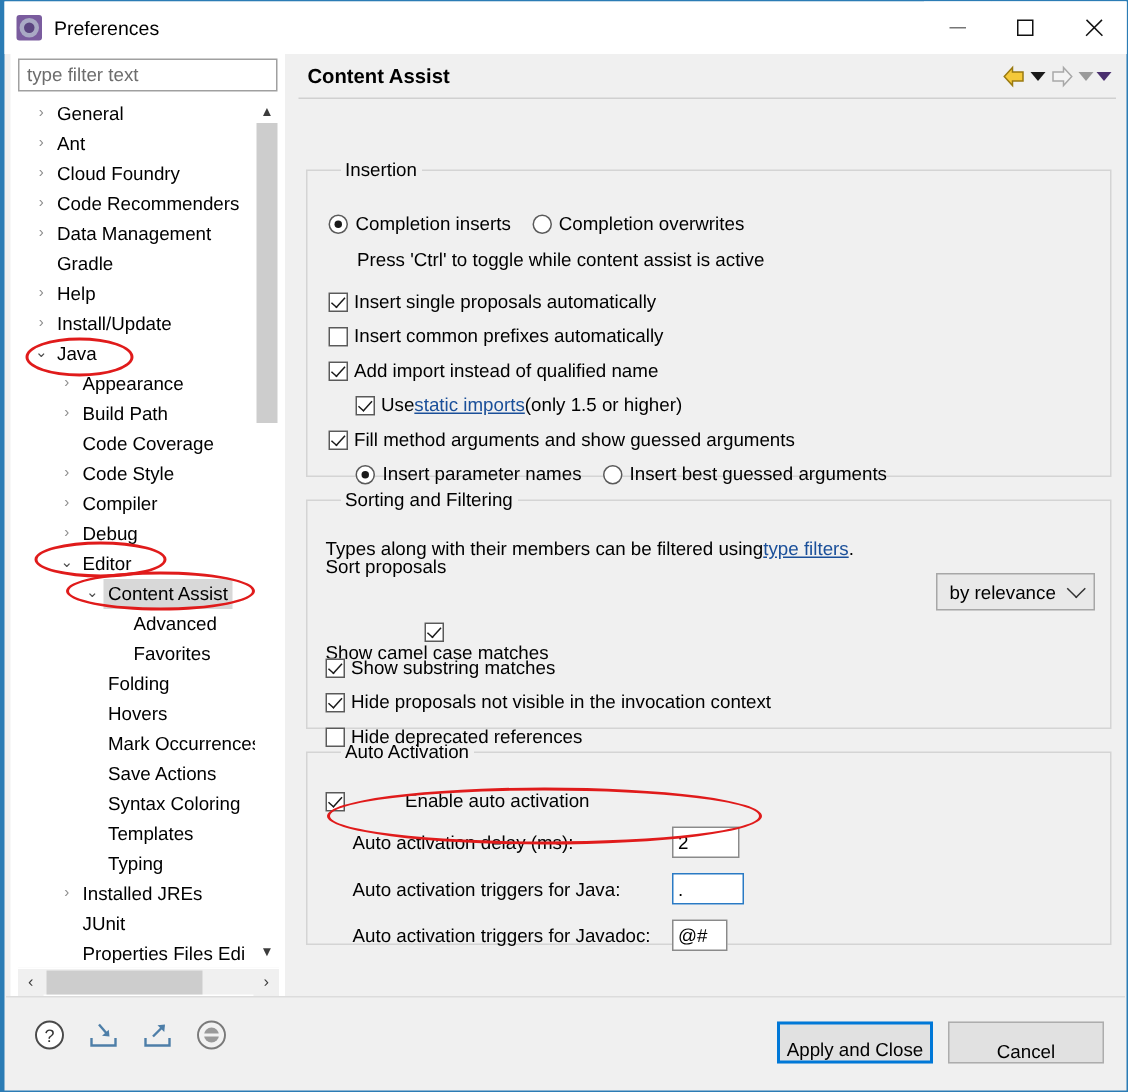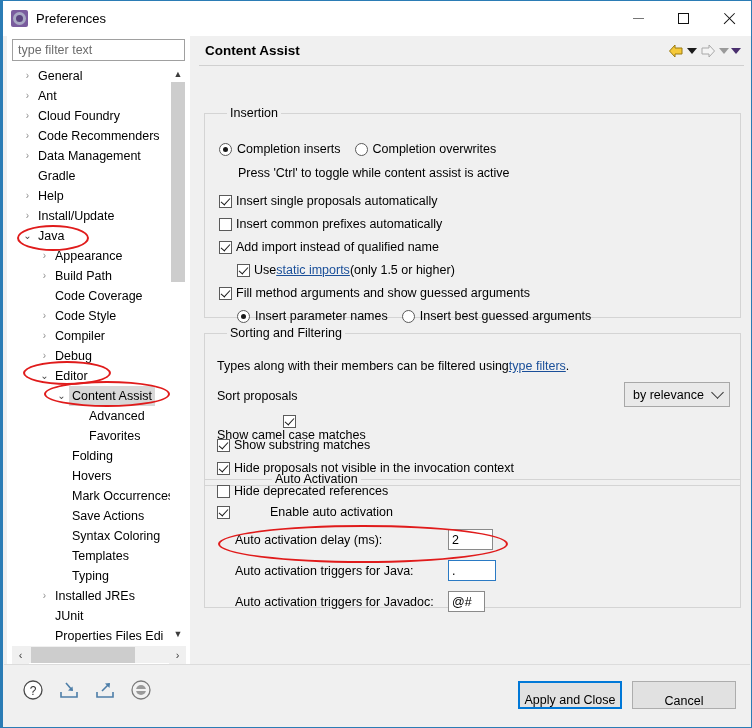--- a/index.html
+++ b/index.html
@@ -162,21 +162,21 @@
   fieldset.group {
     position: absolute; left: 10px; right: 8px;
     border: 1px solid #d4d4d4; margin: 0; padding: 0;
     background: transparent;
   }
   fieldset.group > legend {
     margin-left: 22px; padding: 0 3px; font-size: 12.5px; color: #000;
   }
   #grp-insertion  { top: 38px; height: 212px; }
   #grp-sorting    { top: 258px; height: 160px; }
-  #grp-autoact    { top: 404px; height: 136px; padding-left: 45px; }
+  #grp-autoact    { top: 426px; height: 136px; }
 
   .row { position: absolute; left: 0; display: flex; align-items: center; white-space: nowrap; }
 
   
   .radio {
     width: 13px; height: 13px; border-radius: 50%;
     border: 1px solid #5a5a5a; background: #fff;
     position: relative; flex: 0 0 auto; margin-right: 5px;
   }
   .radio.on::after {
@@ -503,21 +503,21 @@
 
       <fieldset class="group" id="grp-sorting">
         <legend>Sorting and Filtering</legend>
 
         <div class="row" style="top:19px; left:12px;">
           <span>Types along with their members can be filtered using </span>
           <span class="lnk">type filters</span>
           <span>.</span>
         </div>
 
-        <div class="row" style="top:49px; left:12px;">
+        <div class="row" style="top:31px; left:12px;">
           <span>Sort proposals</span>
         </div>
         <div class="combo" style="top:42px; right:10px; width:106px;">
           <span>by relevance</span>
           <span class="chev"></span>
         </div>
 
         <div class="row" style="top:75px; left:12px;flex-direction:column;">
           <span class="cbox on"></span>
           <span>Show camel case matches</span>

